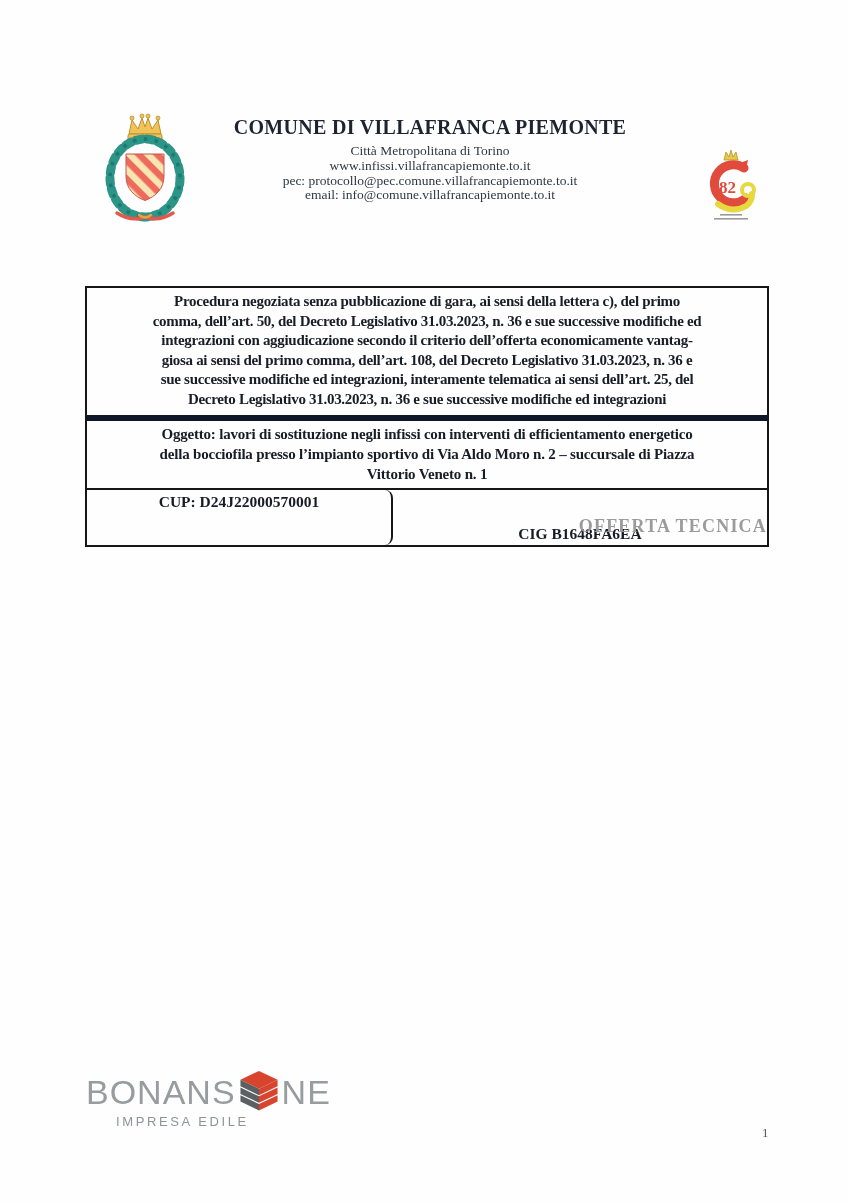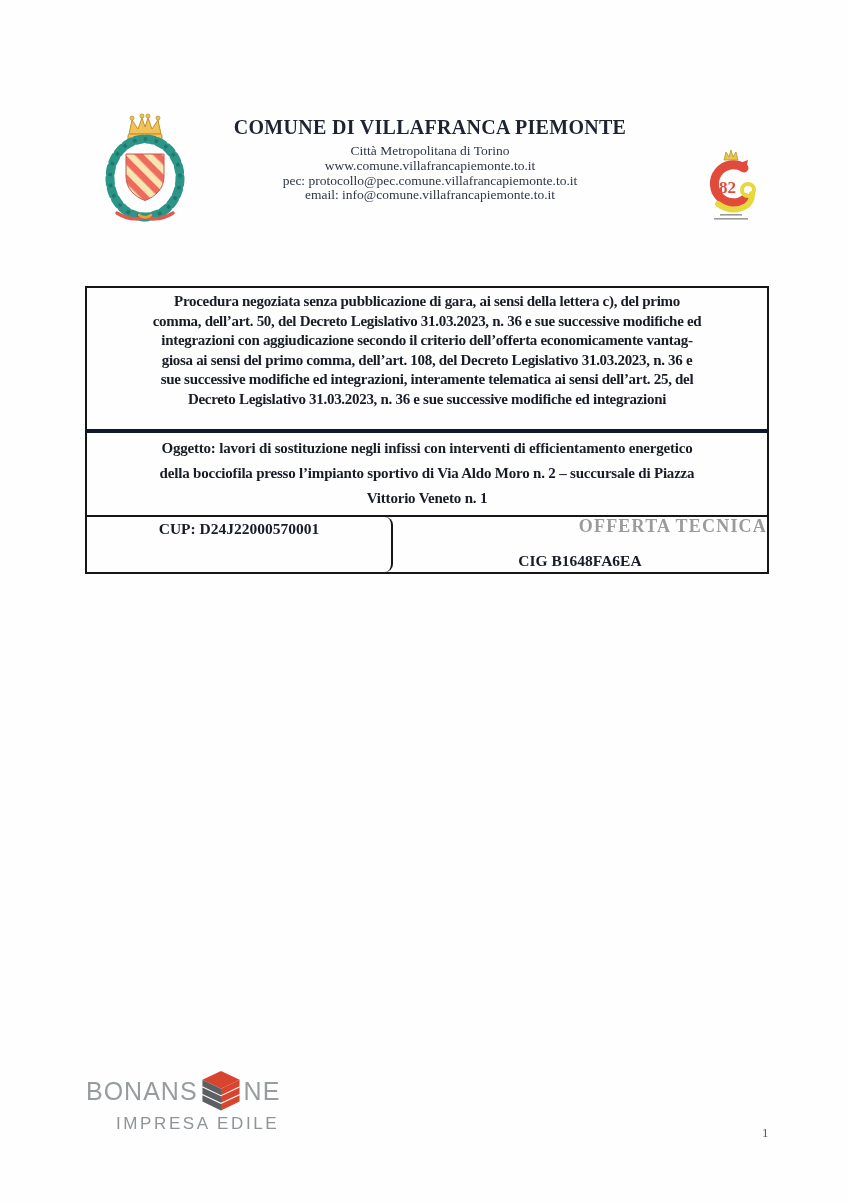--- a/index.html
+++ b/index.html
@@ -28,24 +28,24 @@
 
   
   .notice {
     position: absolute; left: 85px; top: 286px; width: 684px;
     border: 2px solid #161616; box-sizing: border-box;
     text-align: center; font-weight: bold; color: #181c26;
   }
   .multiline { white-space: pre-line; }
   .cell.procedure {
     font-size: 15px; line-height: 19.6px; letter-spacing: -0.3px;
-    padding: 4px 6px 19px; border-bottom: 4px solid #0f172a;
+    padding: 4px 6px 5px; border-bottom: 6px solid #0f172a;
   }
   .cell.subject {
-    font-size: 15px; line-height: 25px; letter-spacing: -0.2px;
+    font-size: 15px; line-height: 20px; letter-spacing: -0.2px;
     padding: 3px 10px 4px; border-bottom: 2px solid #161616;
   }
   .codes-row { display: flex; }
   .codes-row > div { font-size: 15.5px; line-height: 23px; }
   .cup { width: 45%; box-sizing: border-box; border-right: 2px solid #161616; border-radius: 8px; }
   .cig { flex: 1; margin-top: 32px; }
 
   
   .doc-title {
     position: absolute; right: 82px; top: 516px;
@@ -53,26 +53,26 @@
     color: #9b9b9b;
   }
 
   
   .brand {
     position: absolute; left: 86px; top: 1070px;
     font-family: "Liberation Sans", sans-serif; color: #8f9497;
   }
   .wordmark {
     display: flex; align-items: center;
-    font-size: 25px; letter-spacing: 1px; line-height: 1; font-weight: 400;
+    font-size: 34px; letter-spacing: 1px; line-height: 1; font-weight: 400;
     color: #979c9e;
   }
   .cube { display: flex; margin: 0 2px; }
   .tagline {
-    font-size: 17px; letter-spacing: 2.6px; margin: 1px 0 16px 30px;
+    font-size: 13px; letter-spacing: 2.6px; margin: 1px 0 16px 30px;
     color: #8f9497;
   }
 
   .pagenum {
     position: absolute; left: 762px; top: 1125px;
     font-size: 13px; color: #5a5a5a;
   }
 </style>
 </head>
 <body>
@@ -104,21 +104,21 @@
       <path d="M27,44 h38 v22 c0,13 -8.5,20.5 -19,24.5 c-10.5,-4 -19,-11.5 -19,-24.5 Z" fill="url(#stripes)" stroke="#c5574b" stroke-width="1"></path>
 
       <path d="M18,103 q14,9 28,4 q14,5 28,-4" fill="none" stroke="#e2584a" stroke-width="3.5" stroke-linecap="round"></path>
       <path d="M40,105 q6,5 12,0" fill="none" stroke="#e8a43c" stroke-width="2.5" stroke-linecap="round"></path>
     </svg>
   </div>
 
   <div class="head-text">
     <div class="muni">COMUNE DI VILLAFRANCA PIEMONTE</div>
     <div class="sub">Città Metropolitana di Torino</div>
-    <div class="sub">www.comune.villafrancapiemonte.to.it</div>
+    <div class="sub">www.infissi.villafrancapiemonte.to.it</div>
     <div class="sub">pec: protocollo@pec.comune.villafrancapiemonte.to.it</div>
     <div class="sub">email: info@comune.villafrancapiemonte.to.it</div>
   </div>
 
   <div class="emblem">
     <svg width="70" height="80" viewBox="0 0 70 80">
 
       <path d="M28,14 L30,6 L33,11 L35,4 L37,11 L40,6 L42,14 Z" fill="#e8c84a" stroke="#b99427" stroke-width="0.8"></path>
 
       <path d="M48,22 A19,19 0 1 0 50,52" fill="none" stroke="#e14b3c" stroke-width="9" stroke-linecap="round"></path>

